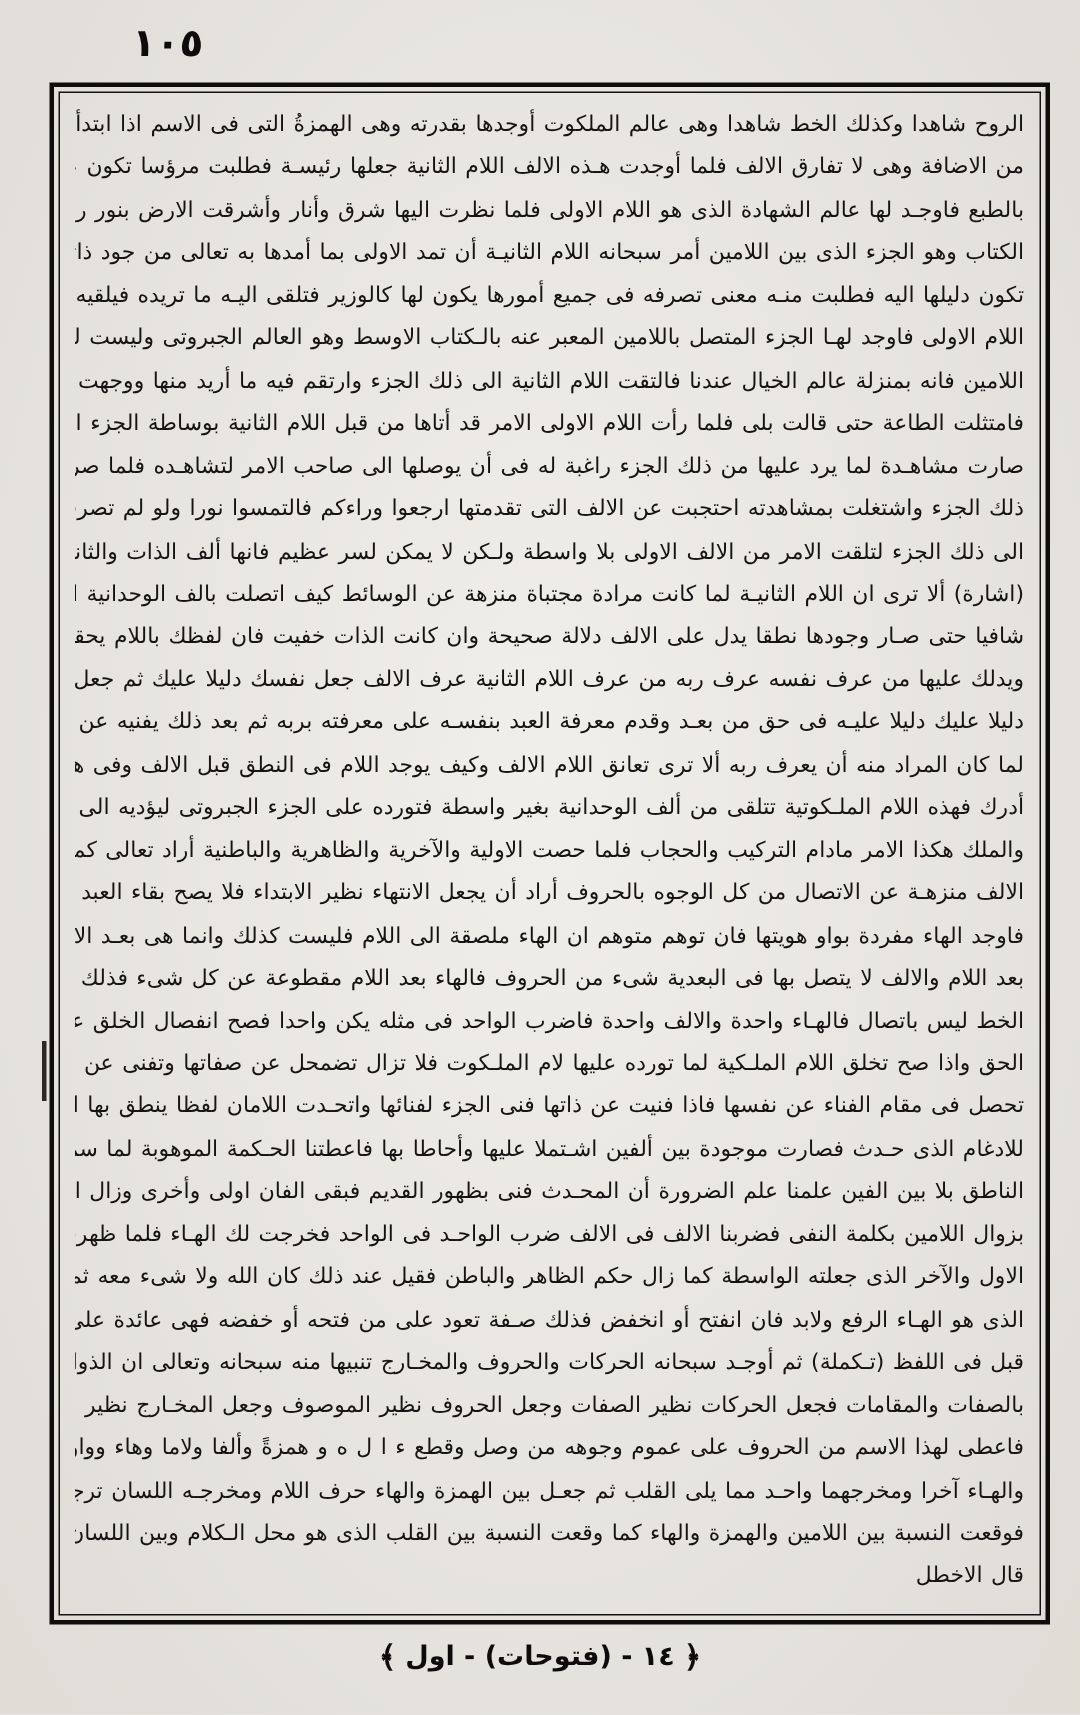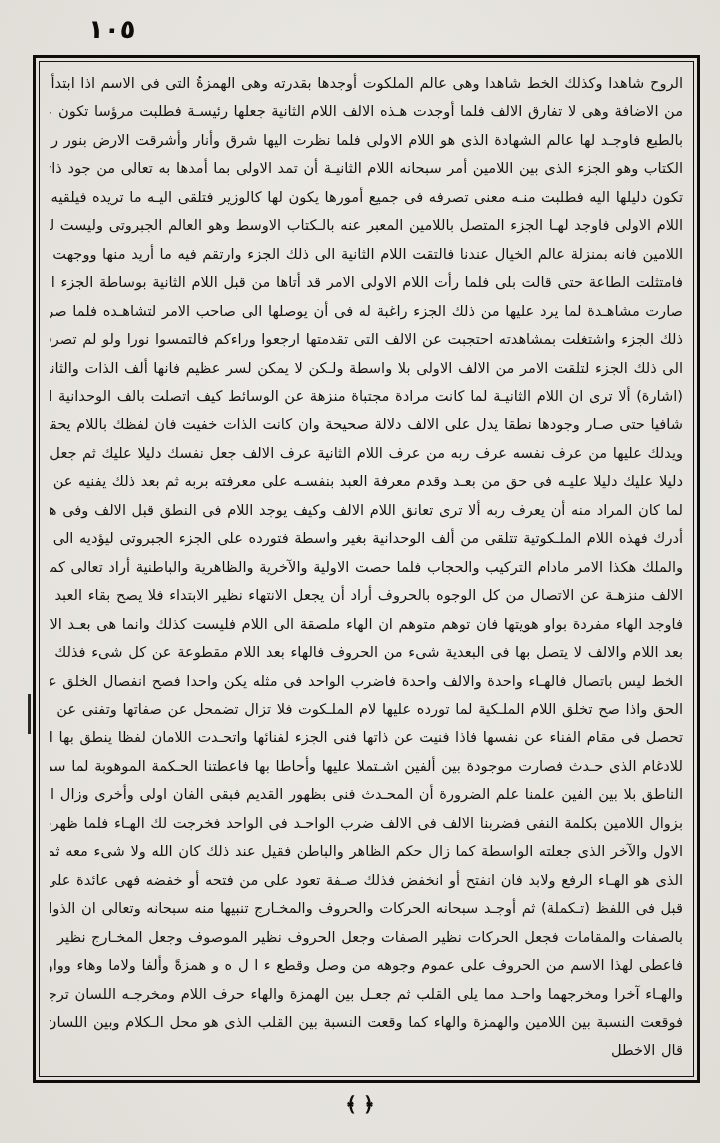--- a/index.html
+++ b/index.html
@@ -182,14 +182,15 @@
 
         <div class="text-line">فوقعت النسبة بين اللامين والهمزة والهاء كما وقعت النسبة بين القلب الذى هو محل الـكلام وبين اللسان المترجم عنه</div>
 
         <div class="text-line">قال الاخطل</div>
       </div>
   </div>
 </div>
 
 <div class="footer">
   <span class="ornament">﴿</span>
+  <span>١٤ - (فتوحات) - اول</span>
   <span class="ornament">﴾</span>
 </div>
 
 </body></html>

